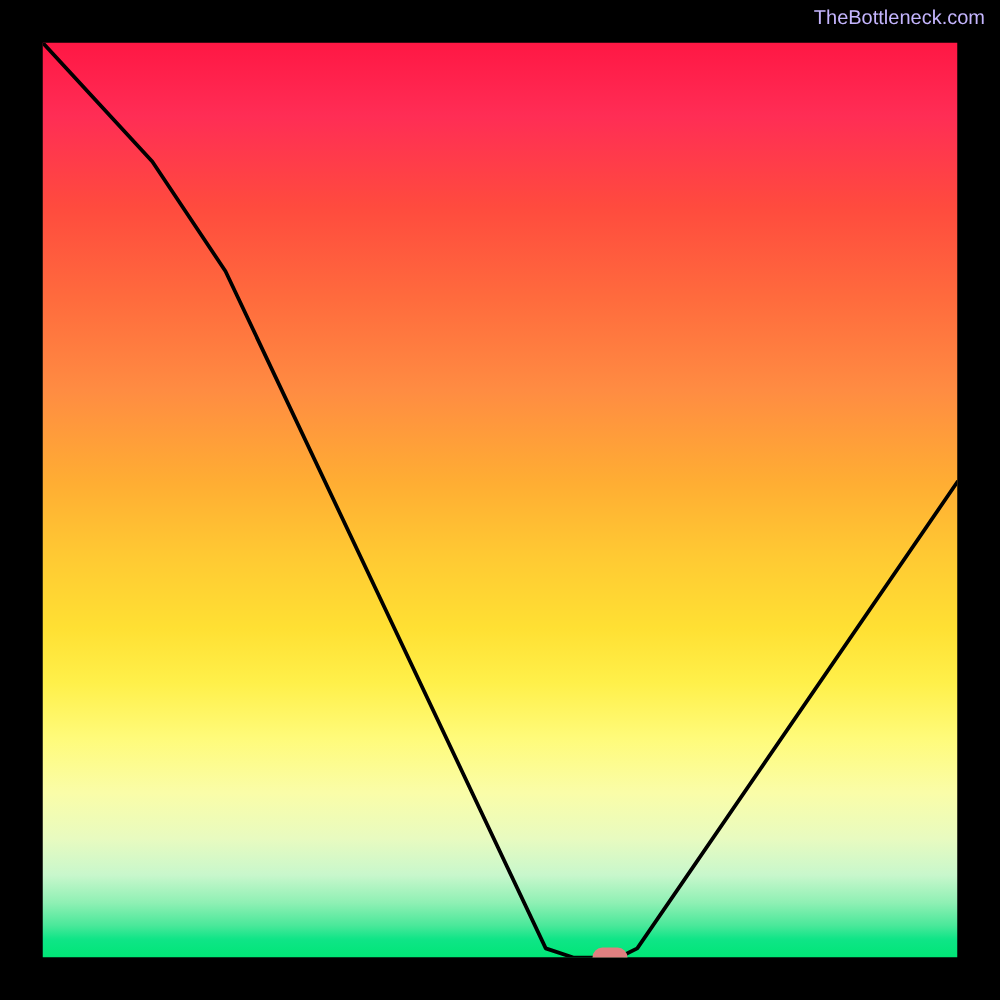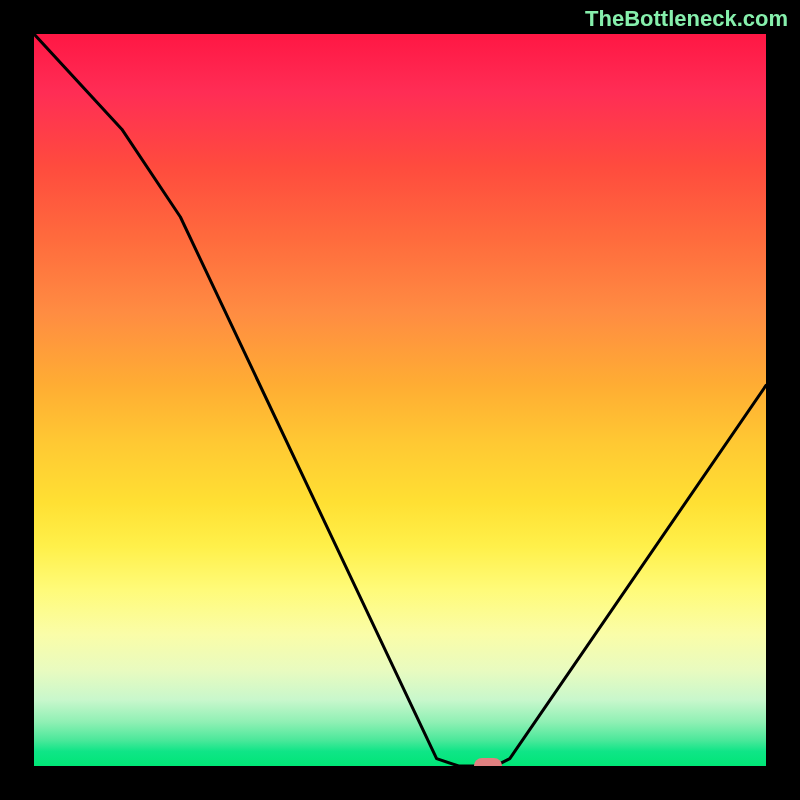--- a/index.html
+++ b/index.html
@@ -1,23 +1,23 @@
 <!DOCTYPE html>
 <html><head>
 <meta charset="utf-8">
 <style>
   * { margin: 0; padding: 0; box-sizing: border-box; }
   body { width: 800px; height: 800px; background: #000; position: relative; font-family: Arial, sans-serif; }
   .attribution {
     position: absolute;
     top: 6px;
     right: 12px;
-    color: #86efac;
-    font-size: 22px;
-    font-weight: 700;
+    color: #c4b5fd;
+    font-size: 16px;
+    font-weight: 400;
     z-index: 10;
   }
   .plot-area {
     position: absolute;
     left: 34px;
     top: 34px;
     width: 732px;
     height: 732px;
     overflow: hidden;
   }

